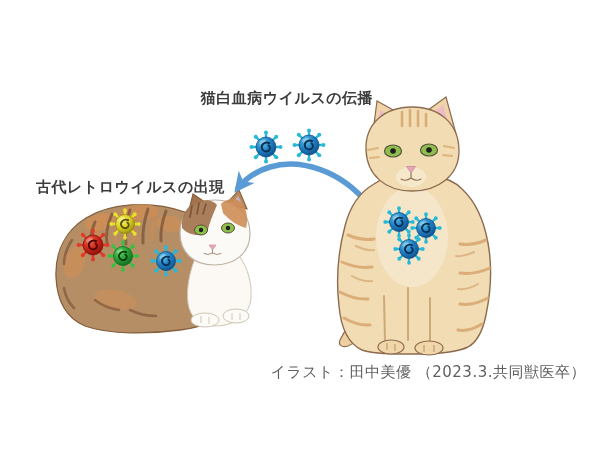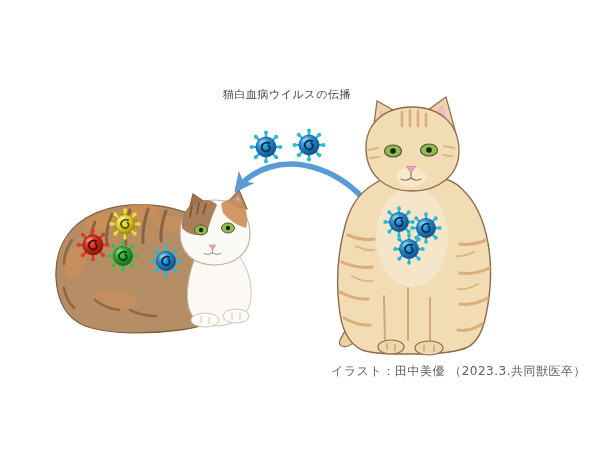--- a/index.html
+++ b/index.html
@@ -5,32 +5,32 @@
   html,body{margin:0;padding:0;background:#fff;}
   .stage{
     position:relative;width:600px;height:450px;overflow:hidden;
     background:#ffffff;
     font-family:"DejaVu Sans","Liberation Sans",sans-serif;
   }
   .stage svg{position:absolute;left:0;top:0;}
   .label{
     position:absolute;
     color:var(--label-color,#3c3c3c);
-    font-weight:400;
-    font-size:11px;
+    font-weight:700;
+    font-size:15px;
     line-height:1.35;
     letter-spacing:0.5px;
     white-space:nowrap;
   }
   .title{left:182px;top:88px;width:210px;text-align:center;}
   .ancient-label{left:36px;top:177px;}
   .credit{
     position:absolute;right:14px;top:363px;
     color:var(--credit-color,#5f5f5f);
-    font-size:12px;font-weight:400;letter-spacing:0.5px;white-space:nowrap;
+    font-size:15px;font-weight:400;letter-spacing:0.5px;white-space:nowrap;
   }
 </style>
 </head>
 <body>
 
 <div class="stage" style="--label-color: #3c3c3c; --credit-color: #5f5f5f;">
 
   <svg width="600" height="450" viewBox="0 0 600 450">
     <defs id="svg-defs">
       <marker id="arrowhead" markerUnits="userSpaceOnUse" markerWidth="22" markerHeight="22" refX="15" refY="11" orient="auto">
@@ -341,15 +341,16 @@
             <ellipse cx="-3.3" cy="-4.6" rx="3.4" ry="2" fill="#ffffff" opacity="0.28" transform="rotate(-28 -3.3 -4.6)"></ellipse>
             <path d="M 3.2,-3.8 C -1.6,-5.6 -5.1,-1.8 -3.7,1.7 C -2.5,4.6 1.1,5.1 3.0,2.9 C 4.2,1.4 3.8,-0.7 2.3,-1.6" fill="none" stroke="#0a2f55" stroke-width="1.8" stroke-linecap="round"></path>
           </g>
         </g>
       </g>
   </svg>
 
   <div class="label title">
     <div>猫白血病ウイルスの伝播</div>
   </div>
+  <div class="label ancient-label">古代レトロウイルスの出現</div>
   <div class="credit">イラスト：田中美優 （2023.3.共同獣医卒）</div>
 
 </div>
 
 </body></html>

